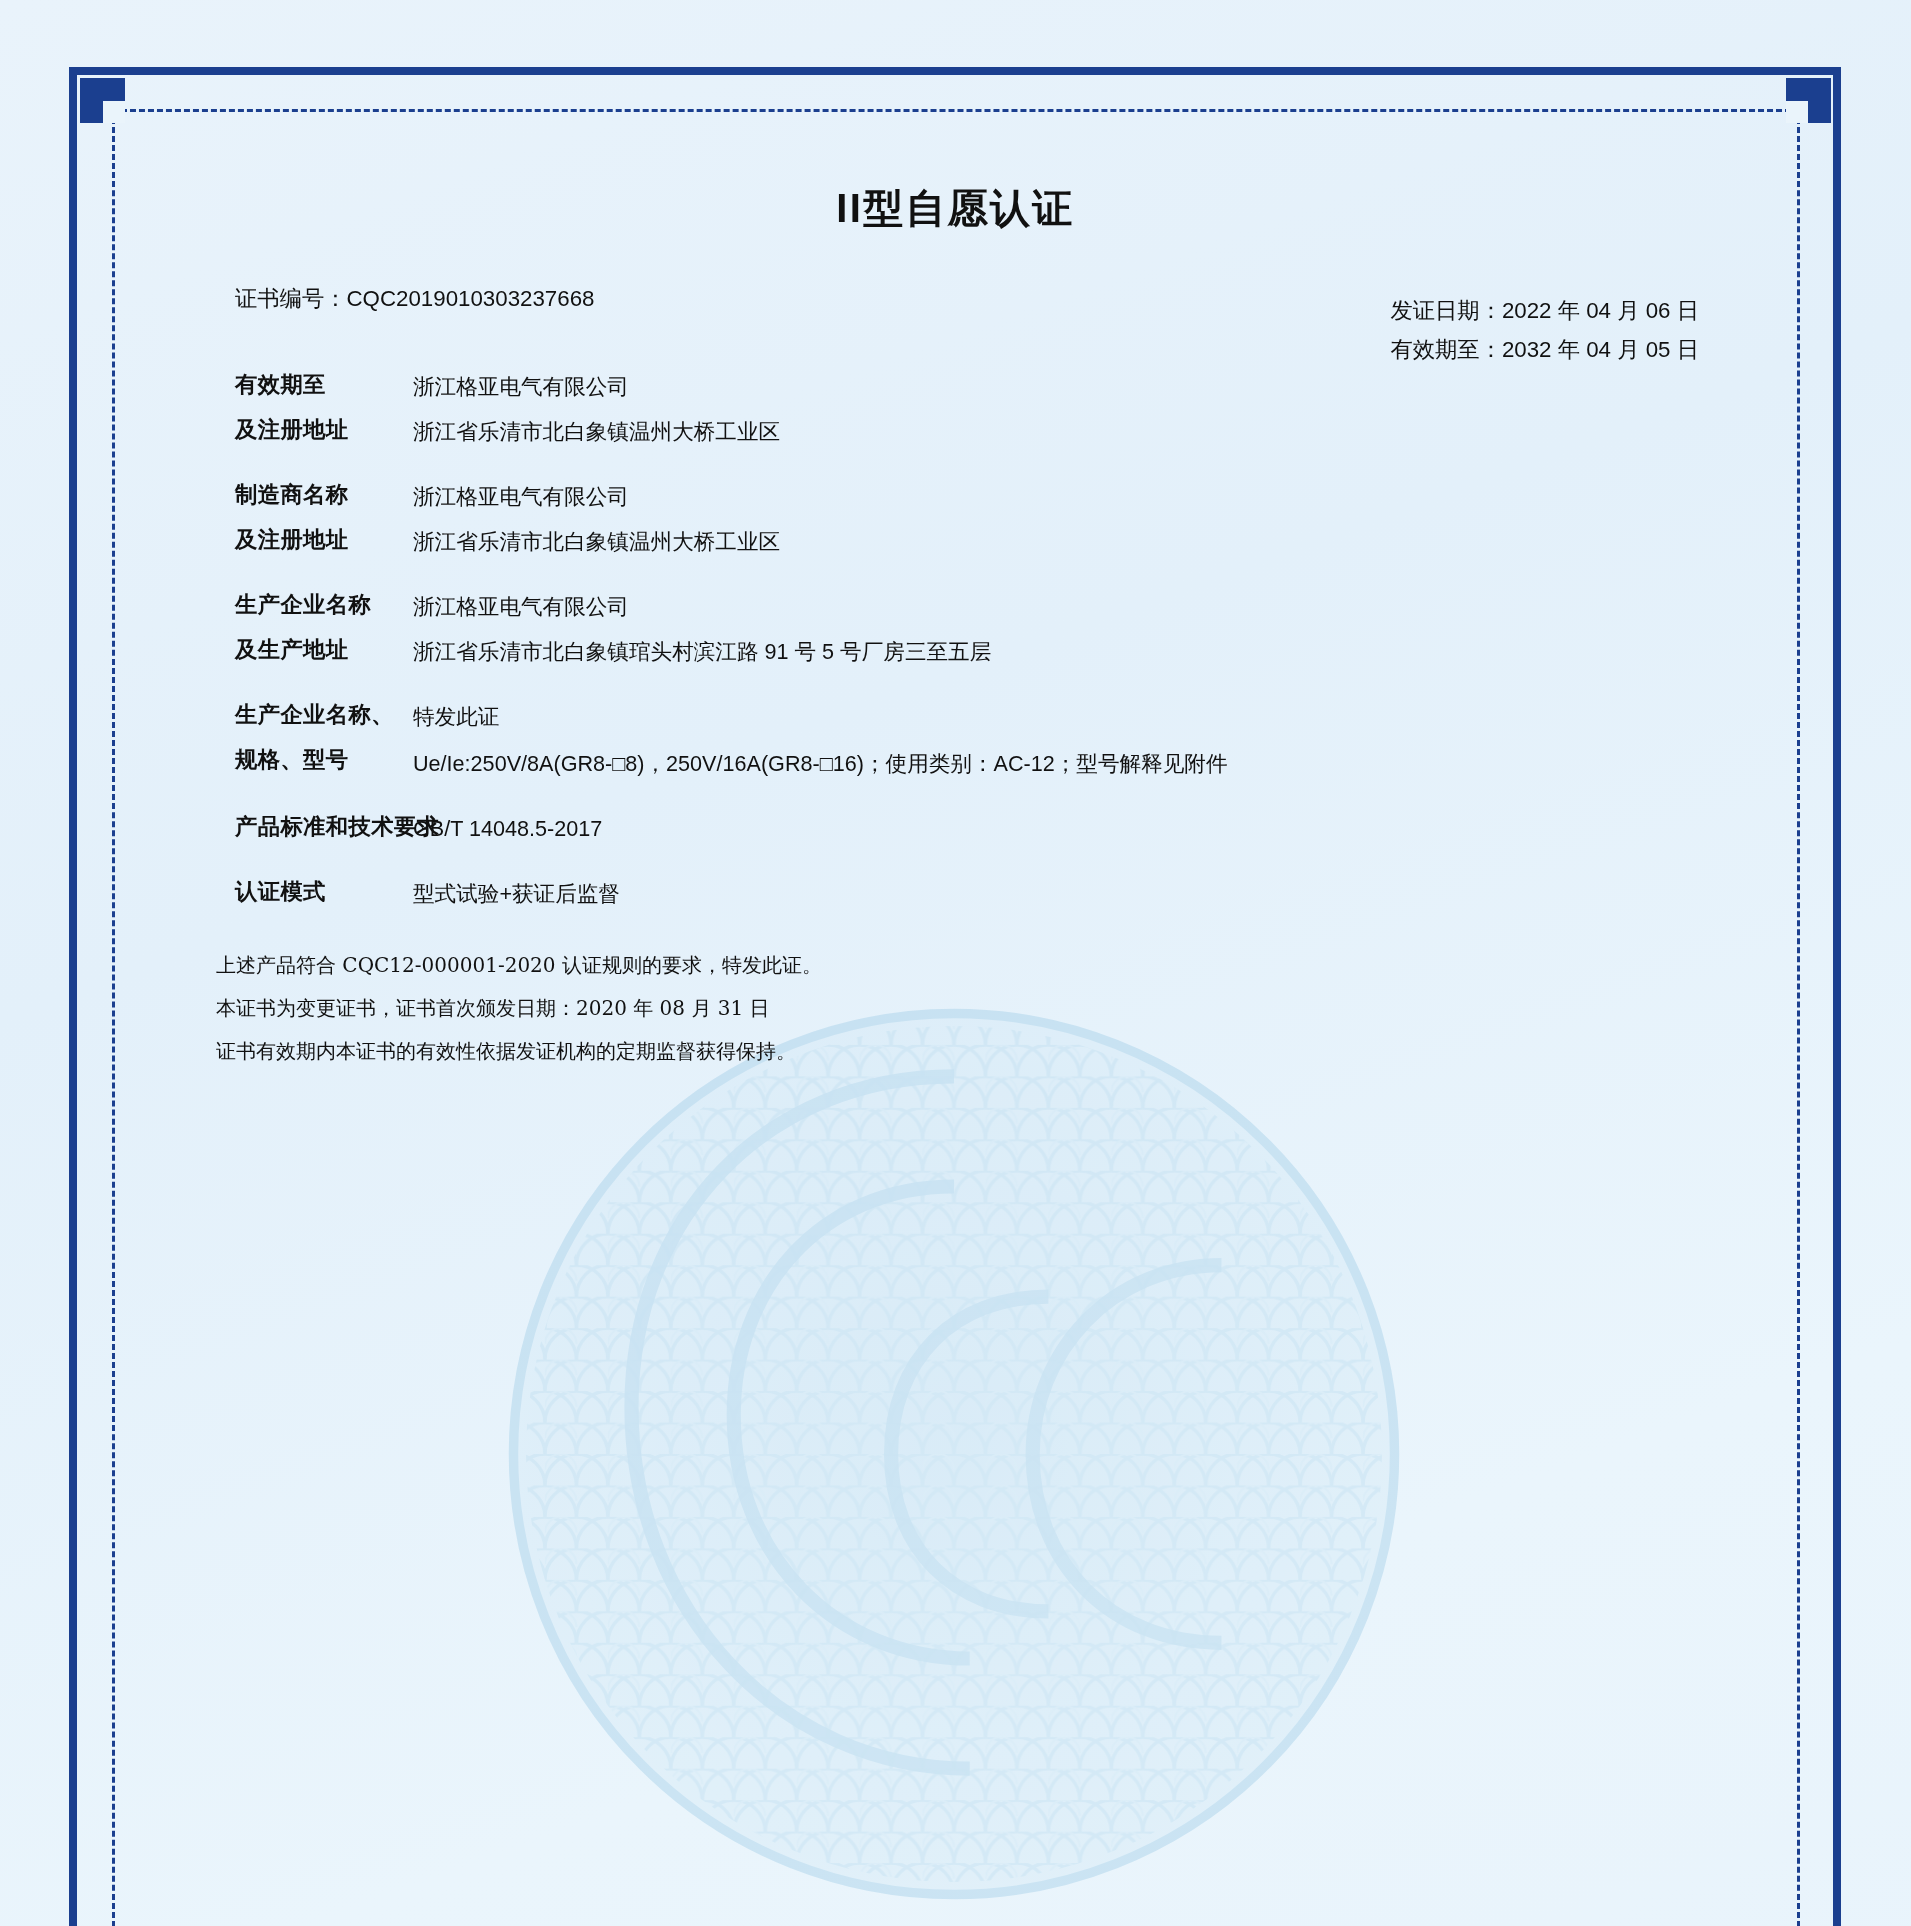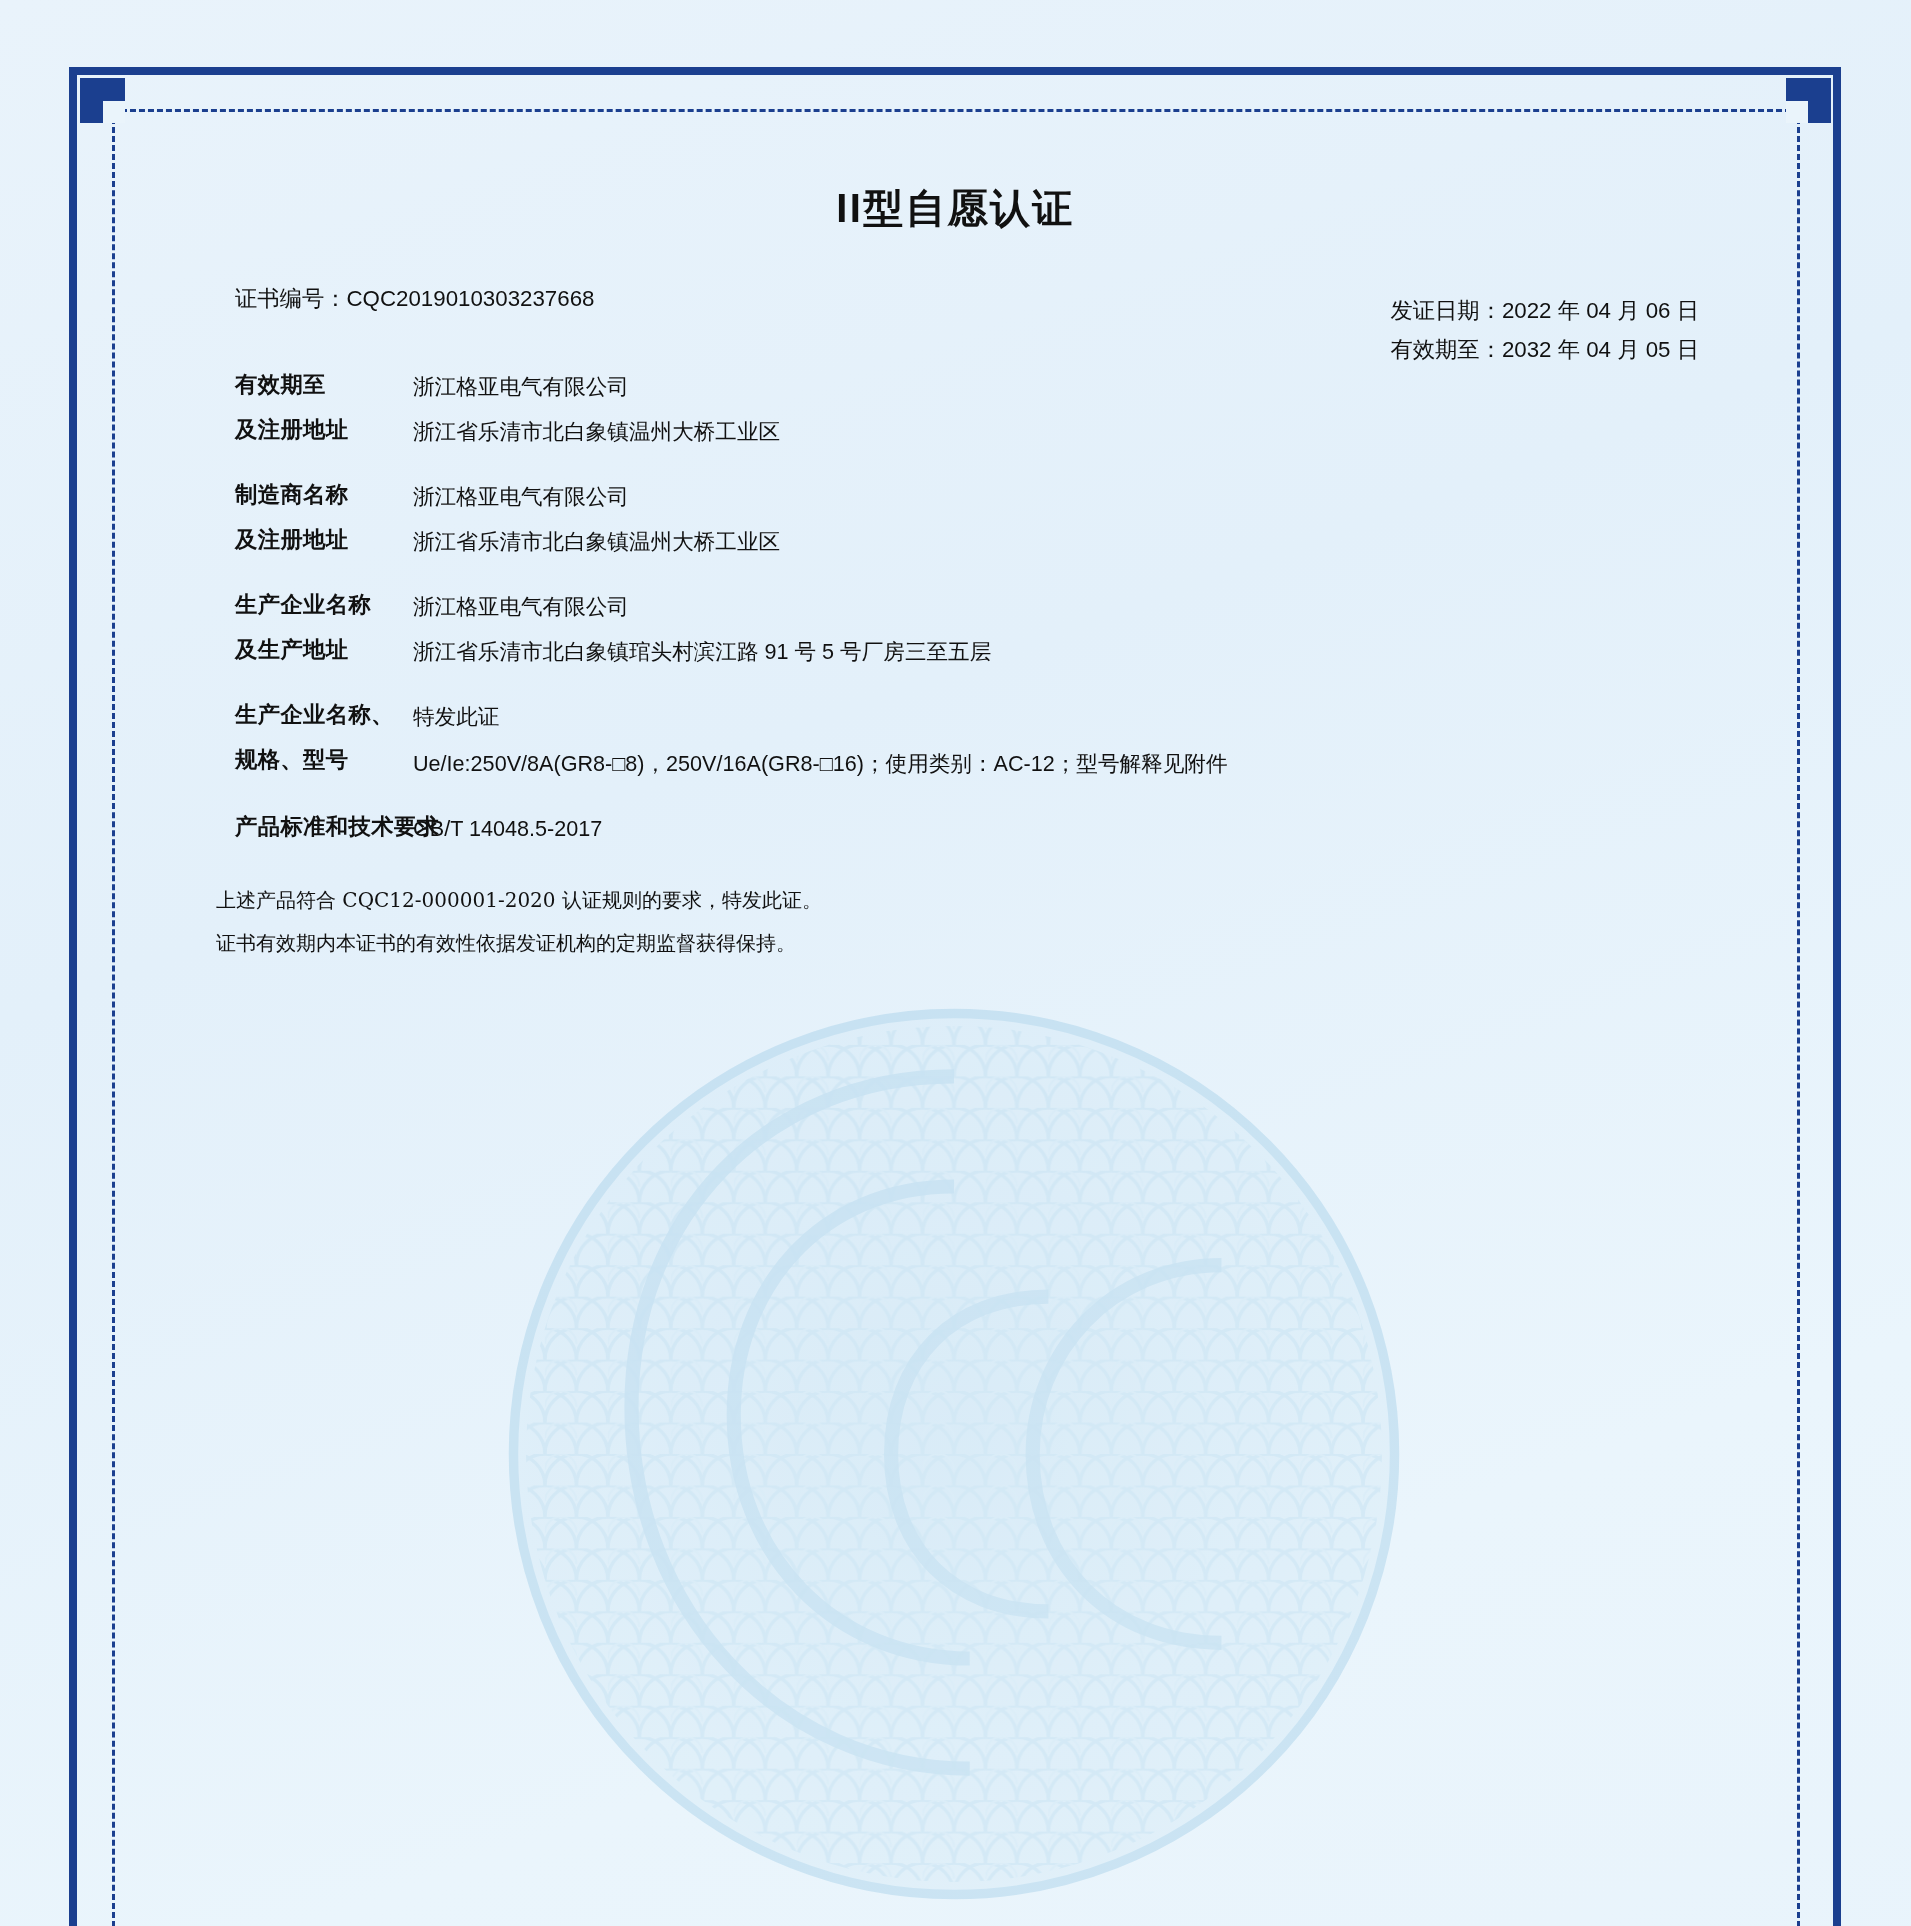--- a/index.html
+++ b/index.html
@@ -244,23 +244,30 @@
         </div>
       </div>
 
       <div class="group">
         <div class="frow">
           <div class="flabel">产品标准和技术要求</div>
           <div class="fvalue">GB/T 14048.5-2017</div>
         </div>
       </div>
 
+      <div class="group">
+        <div class="frow">
+          <div class="flabel">认证模式</div>
+          <div class="fvalue">型式试验+获证后监督</div>
+        </div>
+      </div>
 
     </div>
 
     <div class="statements">
       <div>上述产品符合 CQC12-000001-2020 认证规则的要求，特发此证。</div>
+      <div>本证书为变更证书，证书首次颁发日期：2020 年 08 月 31 日</div>
       <div>证书有效期内本证书的有效性依据发证机构的定期监督获得保持。</div>
     </div>
   </div>
 
 </div>
 
 
 </body></html>

